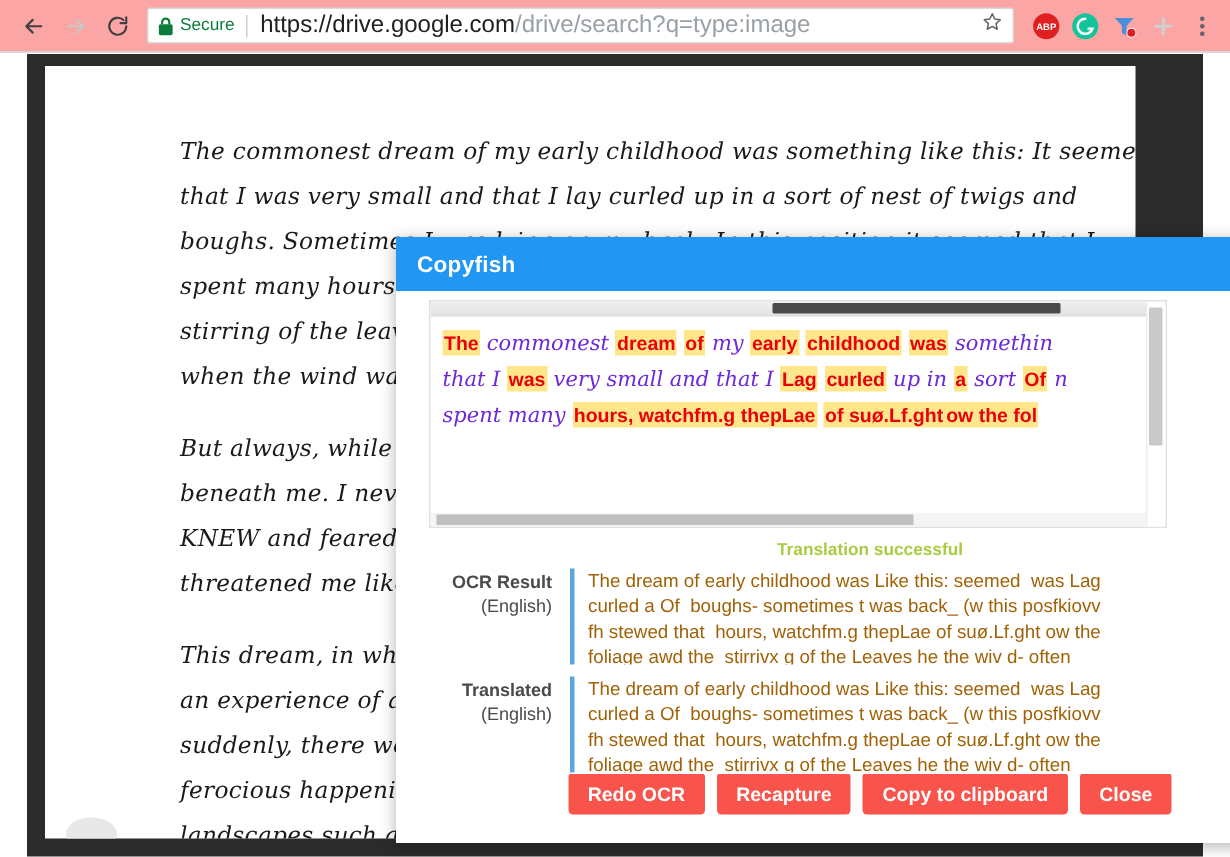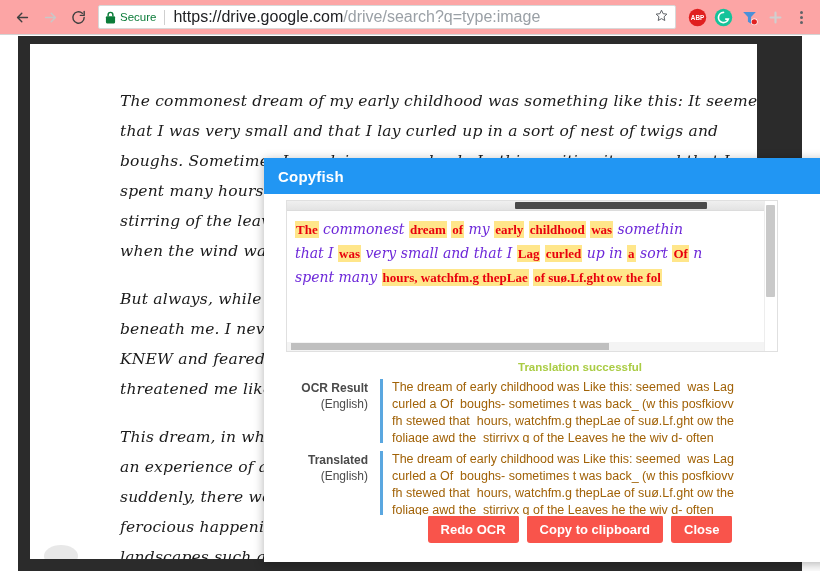--- a/index.html
+++ b/index.html
@@ -180,21 +180,21 @@
     font-family: "DejaVu Serif", serif;
     font-size: 14px; font-style: italic;
     line-height: 24px;
     color: #111111;
     white-space: nowrap;
   }
   #preview-content .ocr-line { display: block; height: 24px; }
   .hl {
     background: #ffe68a;
     color: #e8000d;
-    font-family: Liberation Serif, serif;
+    font-family: Liberation Sans, sans-serif;
     font-style: normal;
     font-weight: bold;
     font-size: 13px;
     padding: 1px 1px;
   }
   .plain { color: #6d28d9; }
   .faded { opacity: 0.55; }
 
   
   #translation-status {
@@ -443,16 +443,17 @@
         <div class="result-scrollbar-track">
           <div class="result-scrollbar-thumb"></div>
         </div>
       </div>
     </div>
 
   </div>
 
   <div id="dialog-footer">
     <button class="action-btn">Redo OCR</button>
+    <button class="action-btn">Recapture</button>
     <button class="action-btn">Copy to clipboard</button>
     <button class="action-btn">Close</button>
   </div>
 </div>
 
 </body></html>

